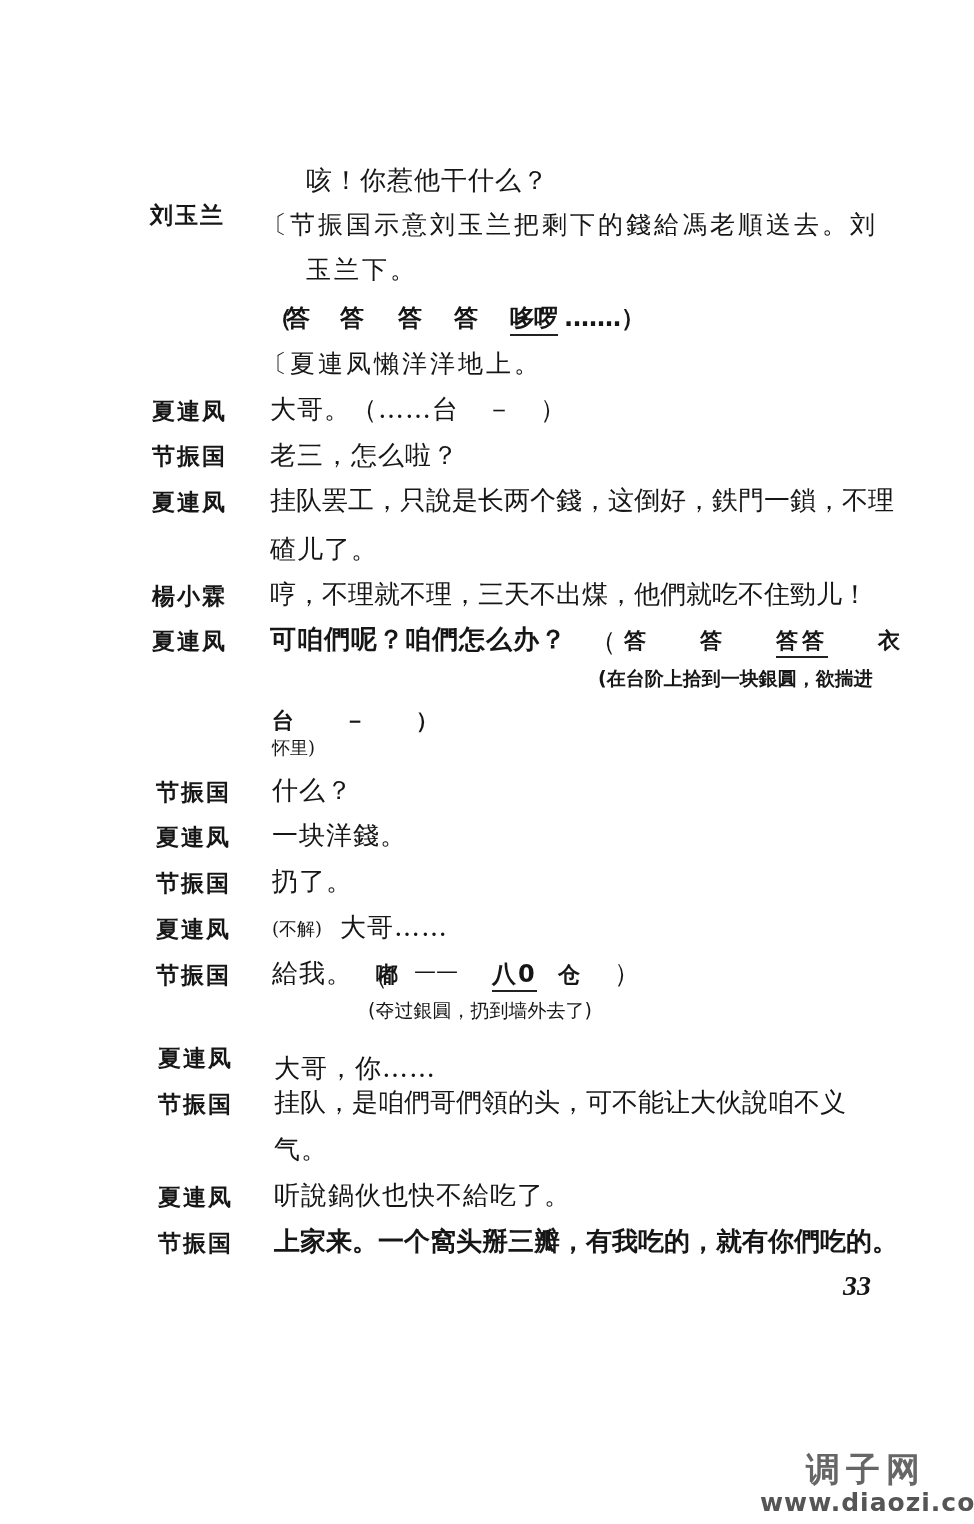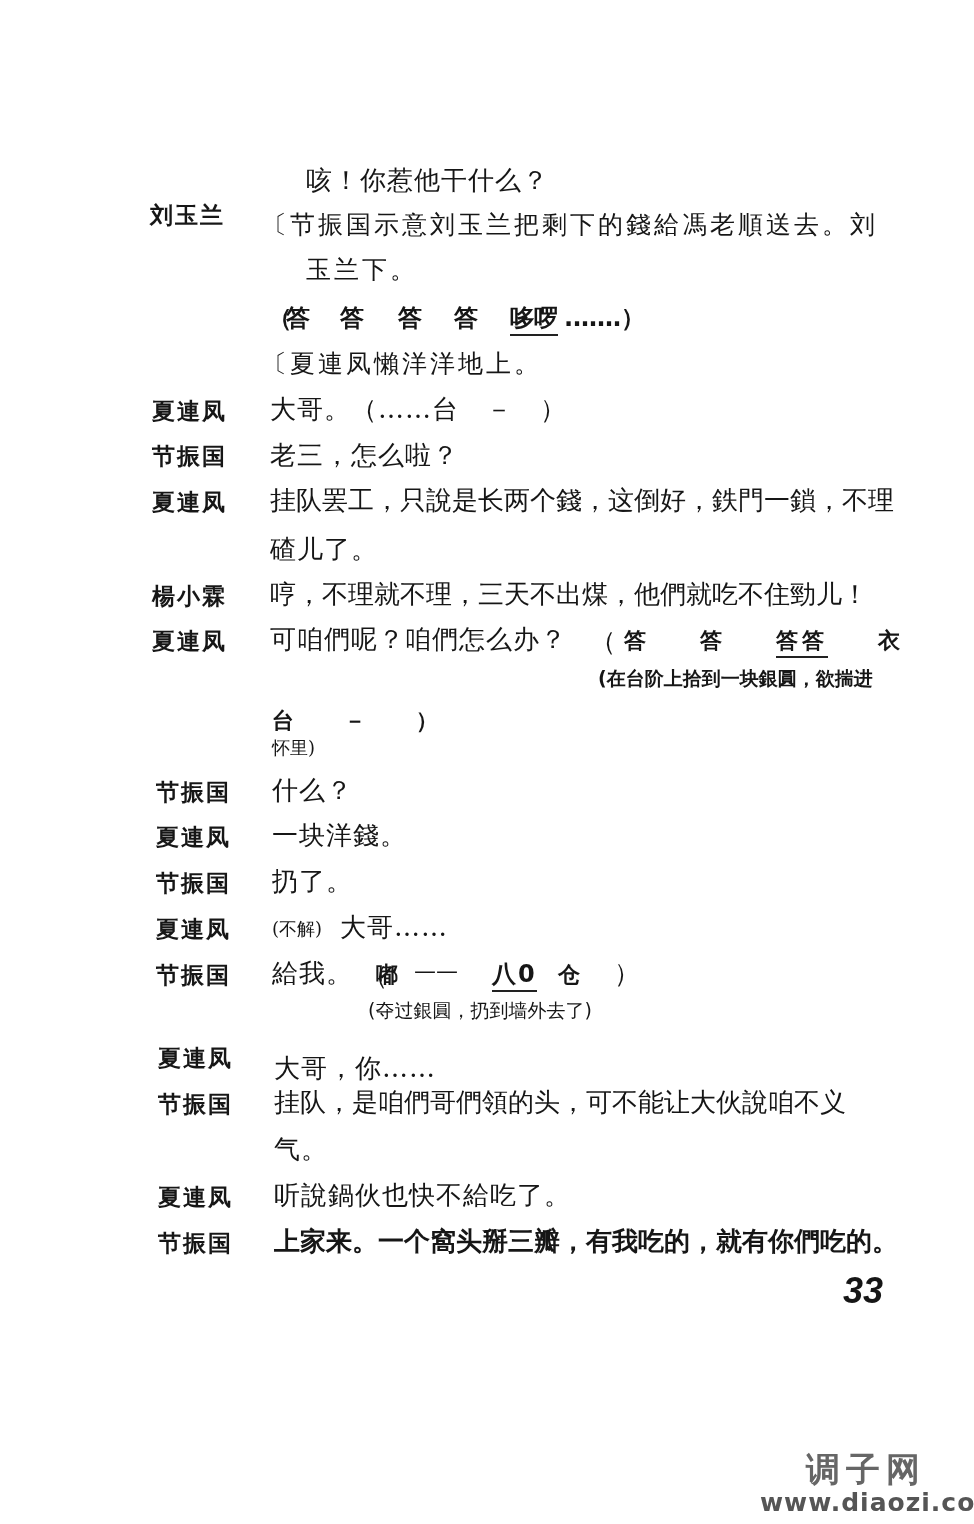--- a/index.html
+++ b/index.html
@@ -7,22 +7,22 @@
          font-family:"DejaVu Serif","Liberation Serif",serif; color:#161616; }
   .spk { position:absolute; font-family:"DejaVu Sans","Liberation Sans",sans-serif; font-weight:bold;
          font-size:23px; letter-spacing:2px; white-space:nowrap; }
   .ln { position:absolute; font-size:26px; white-space:nowrap; letter-spacing:1px; }
   .dir { position:absolute; font-size:25px; white-space:nowrap; letter-spacing:3px; }
   .perc { position:absolute; font-family:"DejaVu Sans","Liberation Sans",sans-serif; font-weight:bold;
           font-size:21px; white-space:nowrap; }
   .small { position:absolute; font-size:18px; white-space:nowrap; }
   .smallb { position:absolute; font-family:"DejaVu Sans","Liberation Sans",sans-serif; font-weight:bold; font-size:19px; white-space:nowrap; }
   .ul { border-bottom:2px solid #222; }
-  .pageno { position:absolute; left:843px; top:1270px; font-family:Liberation Sans, sans-serif;
-            font-style:italic; font-weight:bold; font-size:36px; }
+  .pageno { position:absolute; left:843px; top:1270px; font-family:Liberation Serif, serif;
+            font-style:italic; font-weight:bold; font-size:28px; }
   .wm1 { position:absolute; left:806px; top:1447px; font-family:"DejaVu Sans","Liberation Sans",sans-serif;
          font-weight:bold; font-size:34px; color:#666; letter-spacing:6px; }
   .wm2 { position:absolute; left:760px; top:1488px; font-family:"DejaVu Sans","Liberation Sans",sans-serif;
          font-weight:bold; font-size:25px; color:#555; letter-spacing:1px; }
 </style>
 </head>
 <body>
 
 <div class="spk" style="left:150px;top:172px;margin-top:28px;">刘玉兰</div>
 <div class="ln" style="left:270px;top:163px;margin-left:36px;">咳！你惹他干什么？</div>
@@ -49,21 +49,21 @@
 <div class="ln" style="left:270px;top:438px;">老三，怎么啦？</div>
 
 <div class="spk" style="left:152px;top:487px;">夏連凤</div>
 <div class="ln" style="left:270px;top:483px;letter-spacing:0px;">挂队罢工，只說是长两个錢，这倒好，鉄門一鎖，不理</div>
 <div class="ln" style="left:270px;top:532px;">碴儿了。</div>
 
 <div class="spk" style="left:152px;top:581px;">楊小霖</div>
 <div class="ln" style="left:270px;top:577px;letter-spacing:0px;">哼，不理就不理，三天不出煤，他們就吃不住勁儿！</div>
 
 <div class="spk" style="left:152px;top:626px;">夏連凤</div>
-<div class="ln" style="left:270px;top:622px;">可咱們呢？咱們怎么办？</div>
+<div class="ln" style="left:270px;top:622px;font-weight:bold;">可咱們呢？咱們怎么办？</div>
 <div class="perc" style="left:590px;top:624px;font-size:22px;">
   <span style="font-size:26px;font-weight:normal;">（</span>
   <span style="position:absolute;left:34px;top:2px;">答</span>
   <span style="position:absolute;left:110px;top:2px;">答</span>
   <span class="ul" style="position:absolute;left:186px;top:2px;letter-spacing:4px;">答答</span>
   <span style="position:absolute;left:288px;top:2px;">衣</span>
 </div>
 <div class="smallb" style="left:598px;top:666px;">(在台阶上拾到一块銀圓，欲揣进</div>
 <div class="perc" style="left:272px;top:706px;font-size:22px;letter-spacing:14px;">台　－　）</div>
 <div class="small" style="left:272px;top:736px;">怀里)</div>

